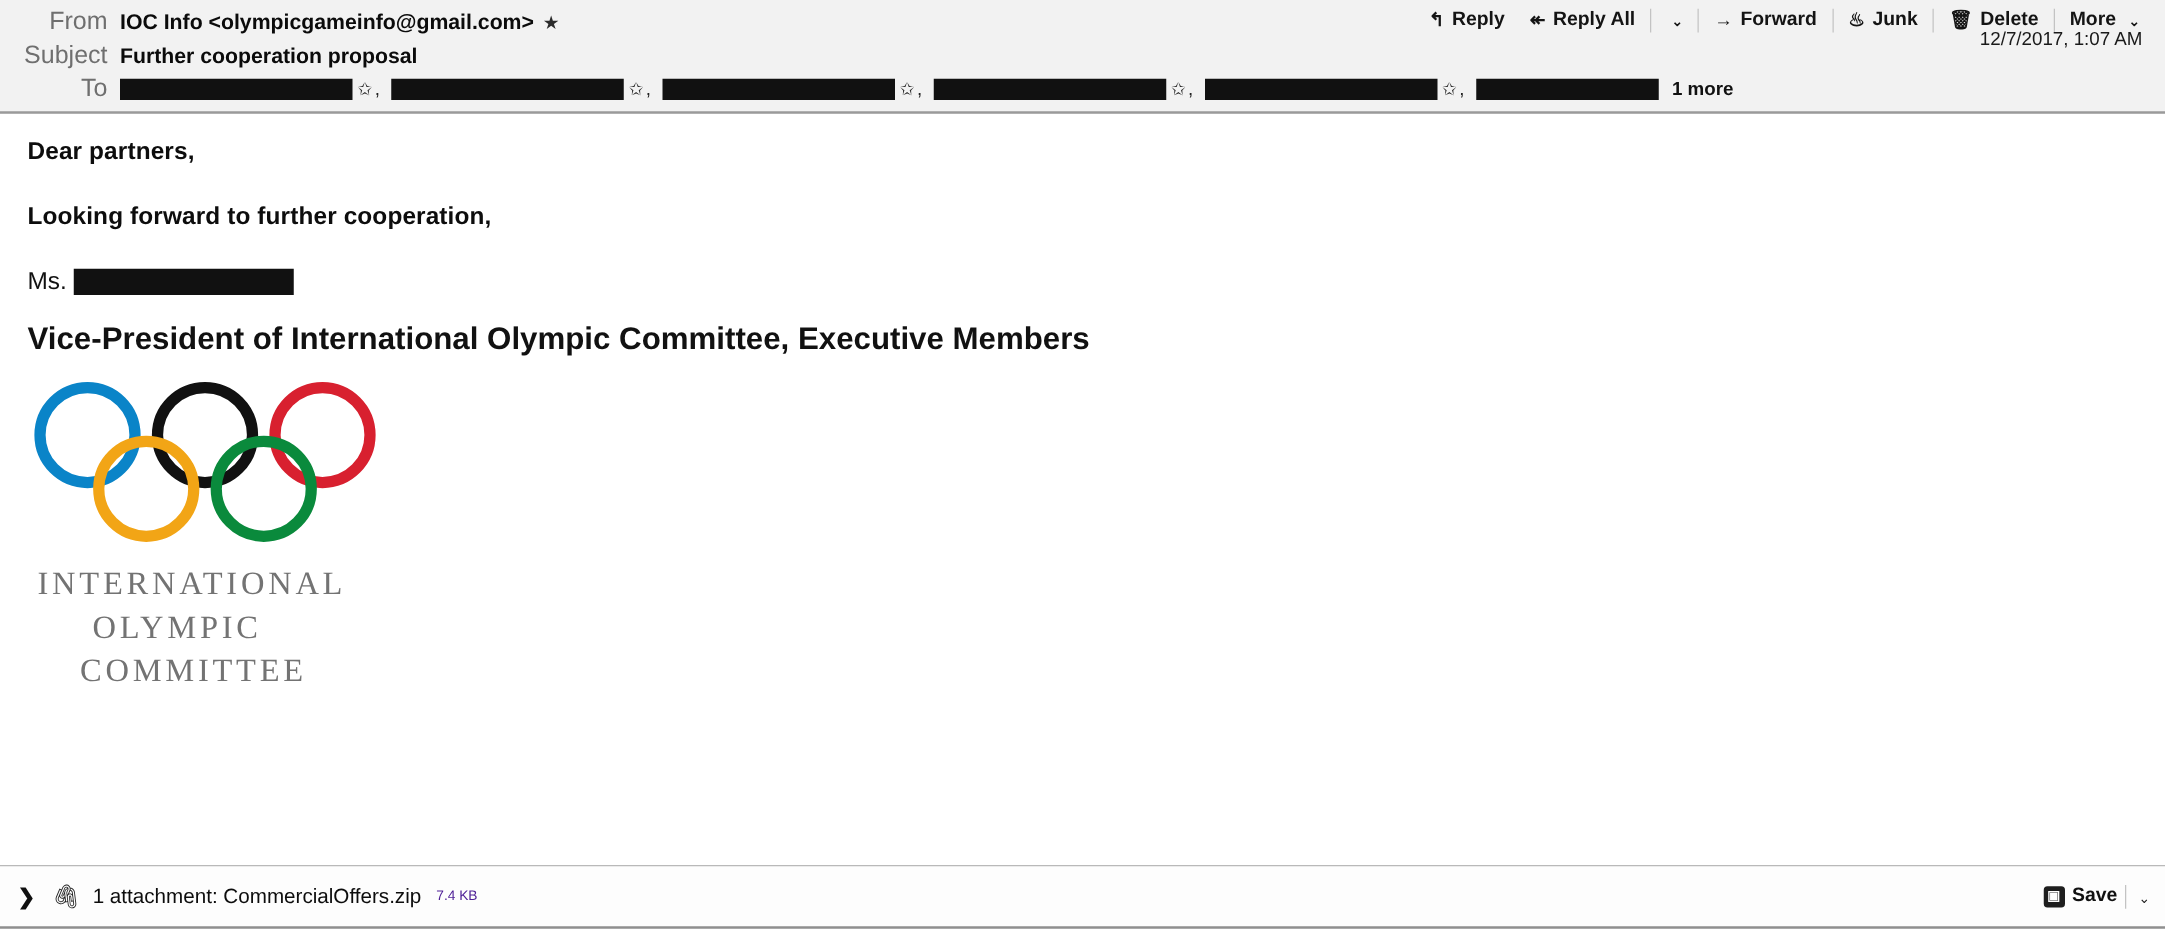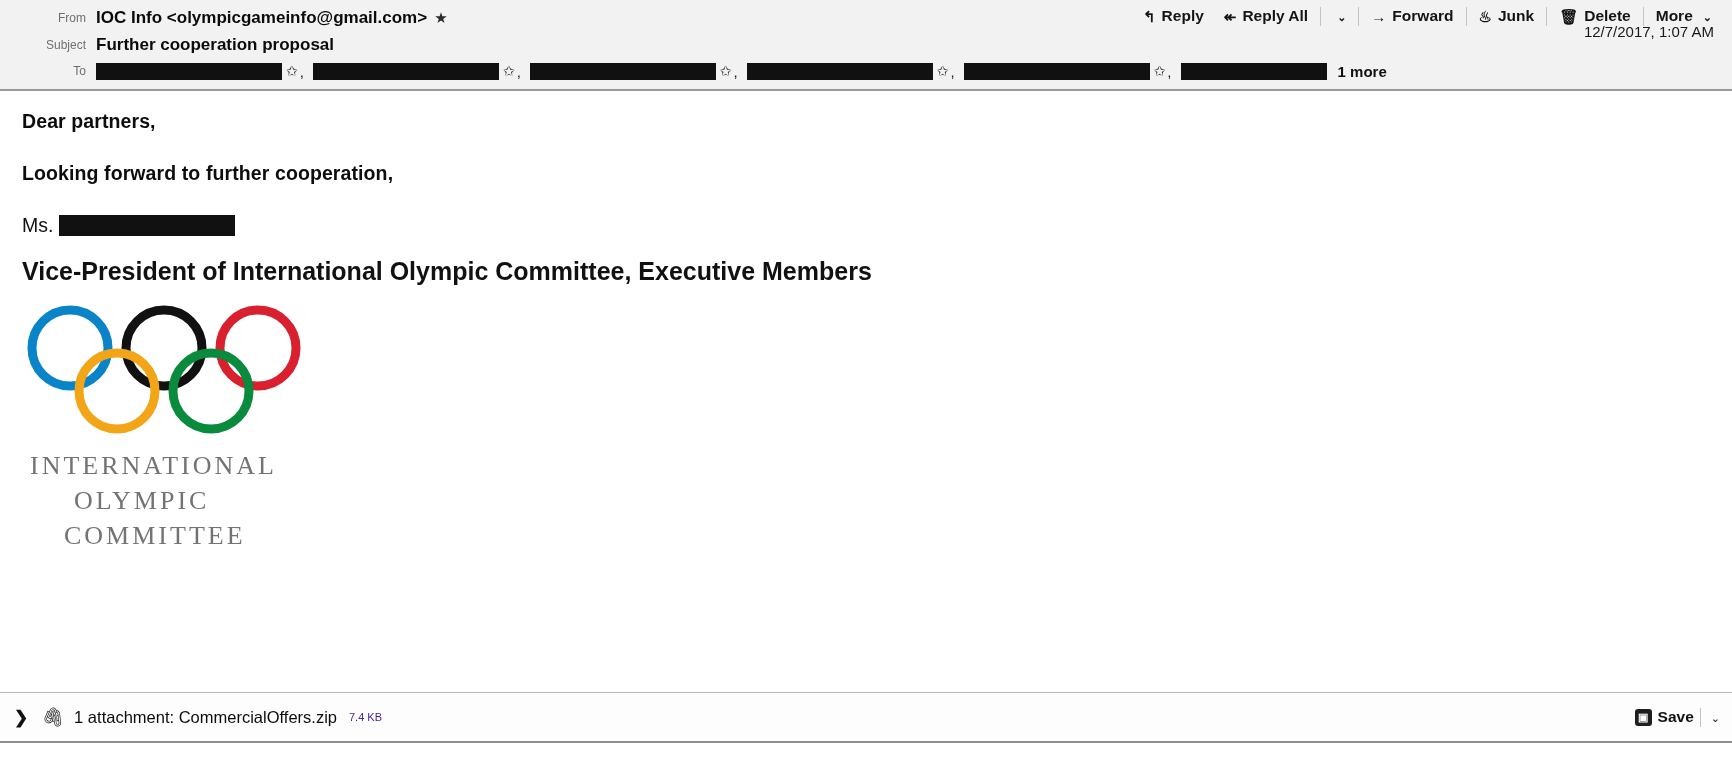--- a/index.html
+++ b/index.html
@@ -36,21 +36,21 @@
     display: flex;
     align-items: center;
     min-height: 27px;
     padding: 0 14px 0 0;
   }
   .hdr-label {
     width: 86px;
     text-align: right;
     padding-right: 10px;
     color: #6f6f6f;
-    font-size: 12px;
+    font-size: 20px;
     flex: none;
   }
   .hdr-value {
     font-size: 17px;
     font-weight: bold;
     color: #0b0b0b;
     white-space: nowrap;
   }
   .star {
     display: inline-block;

